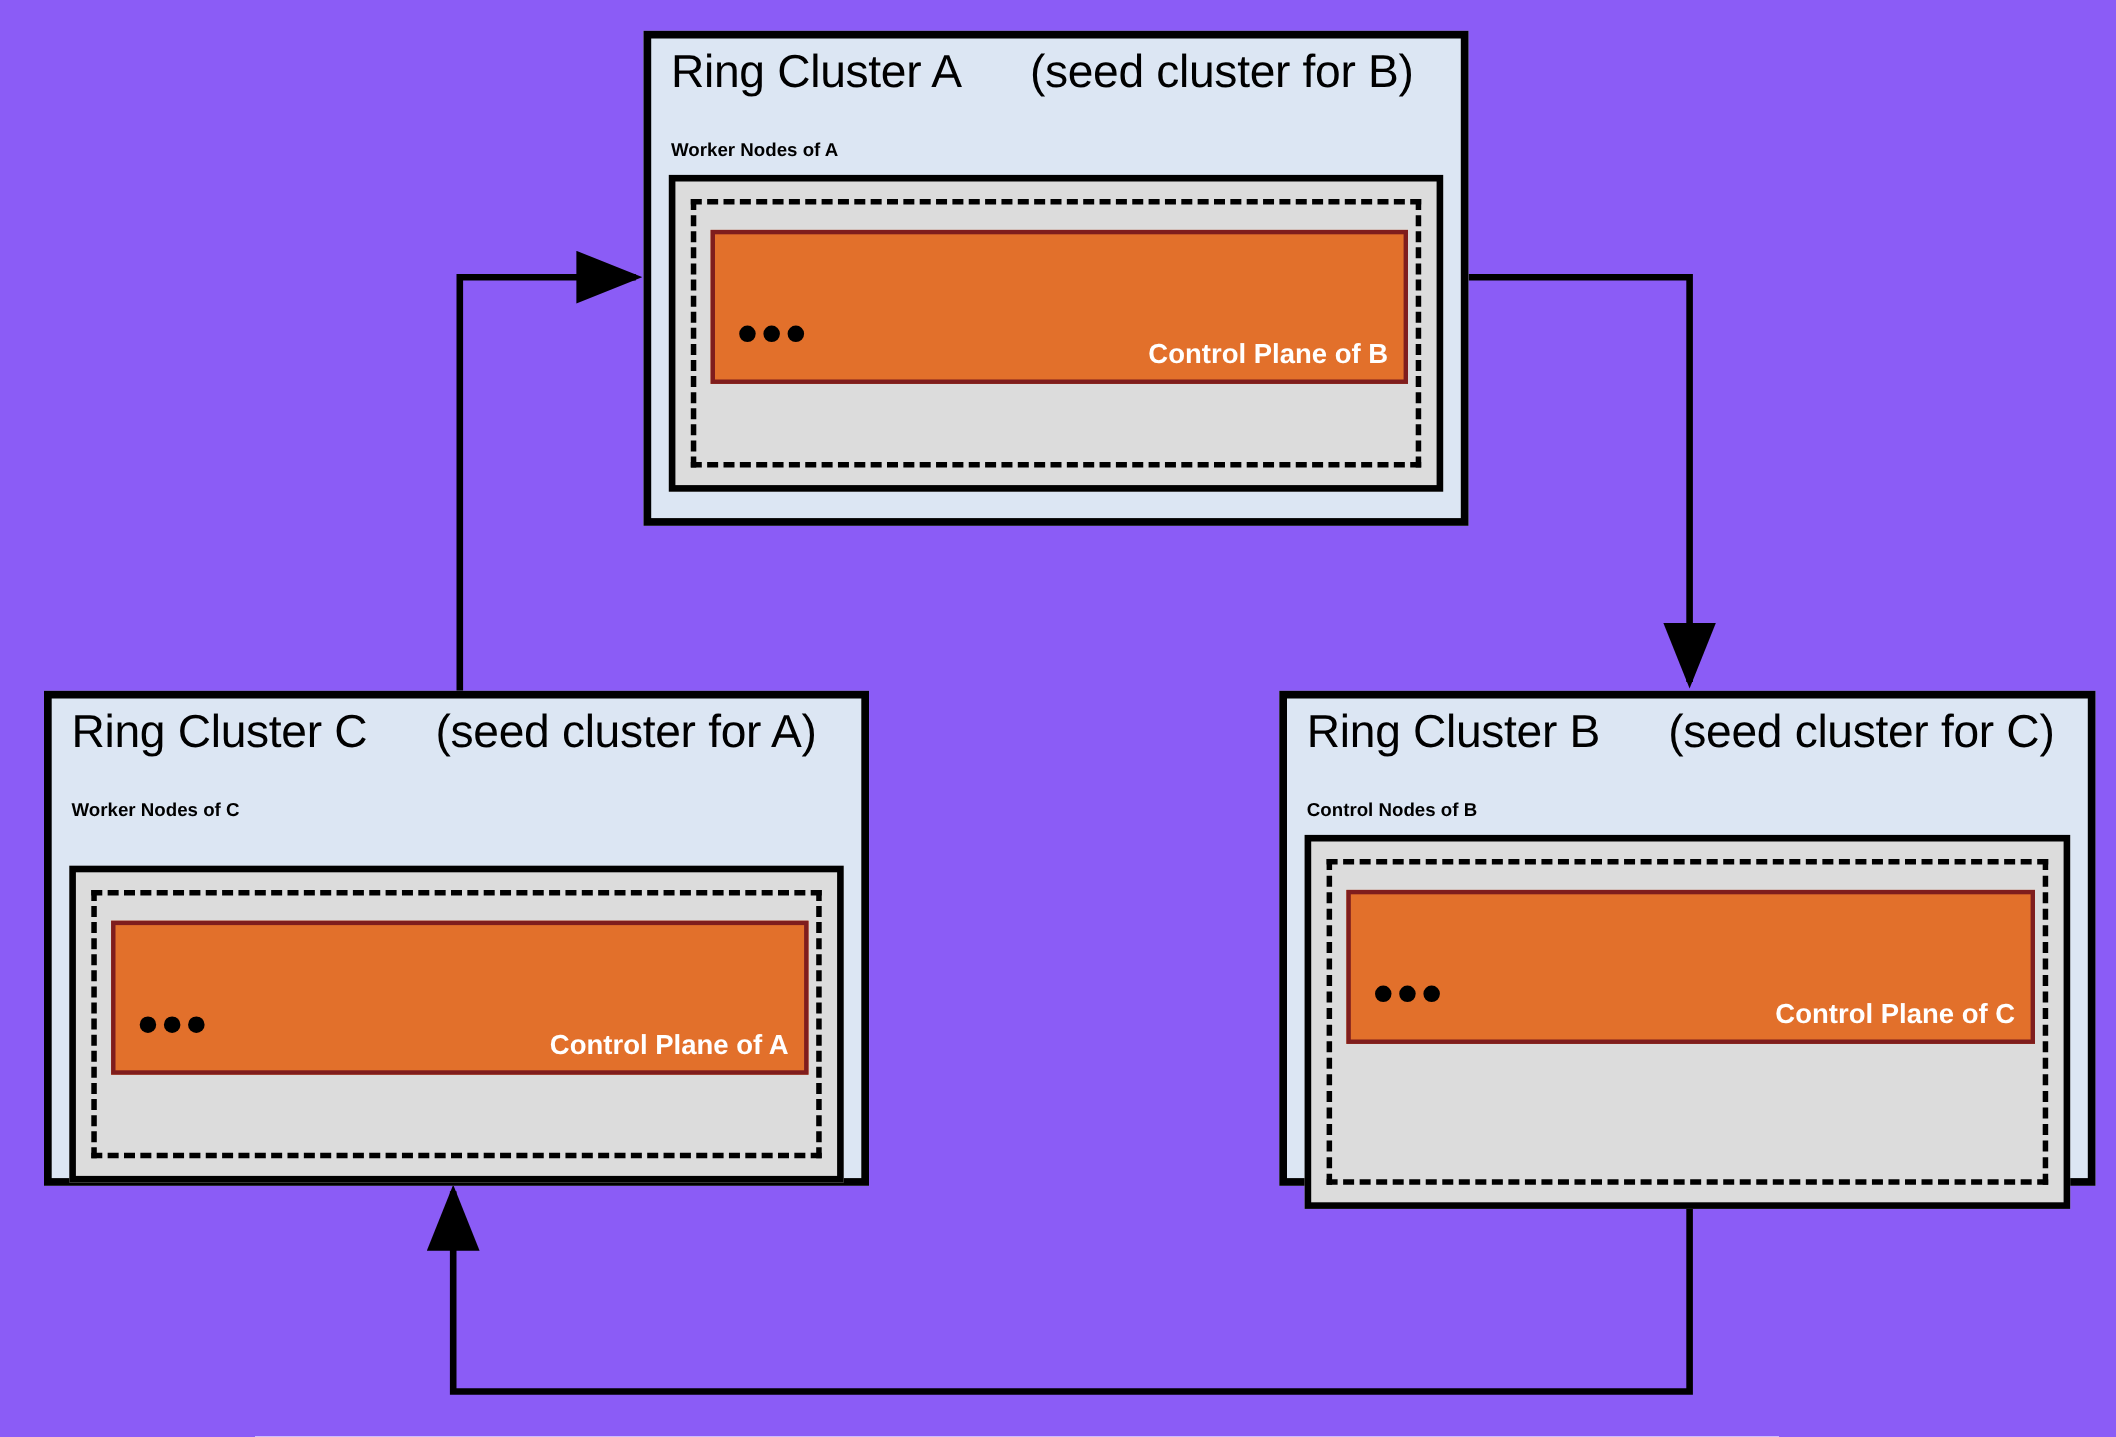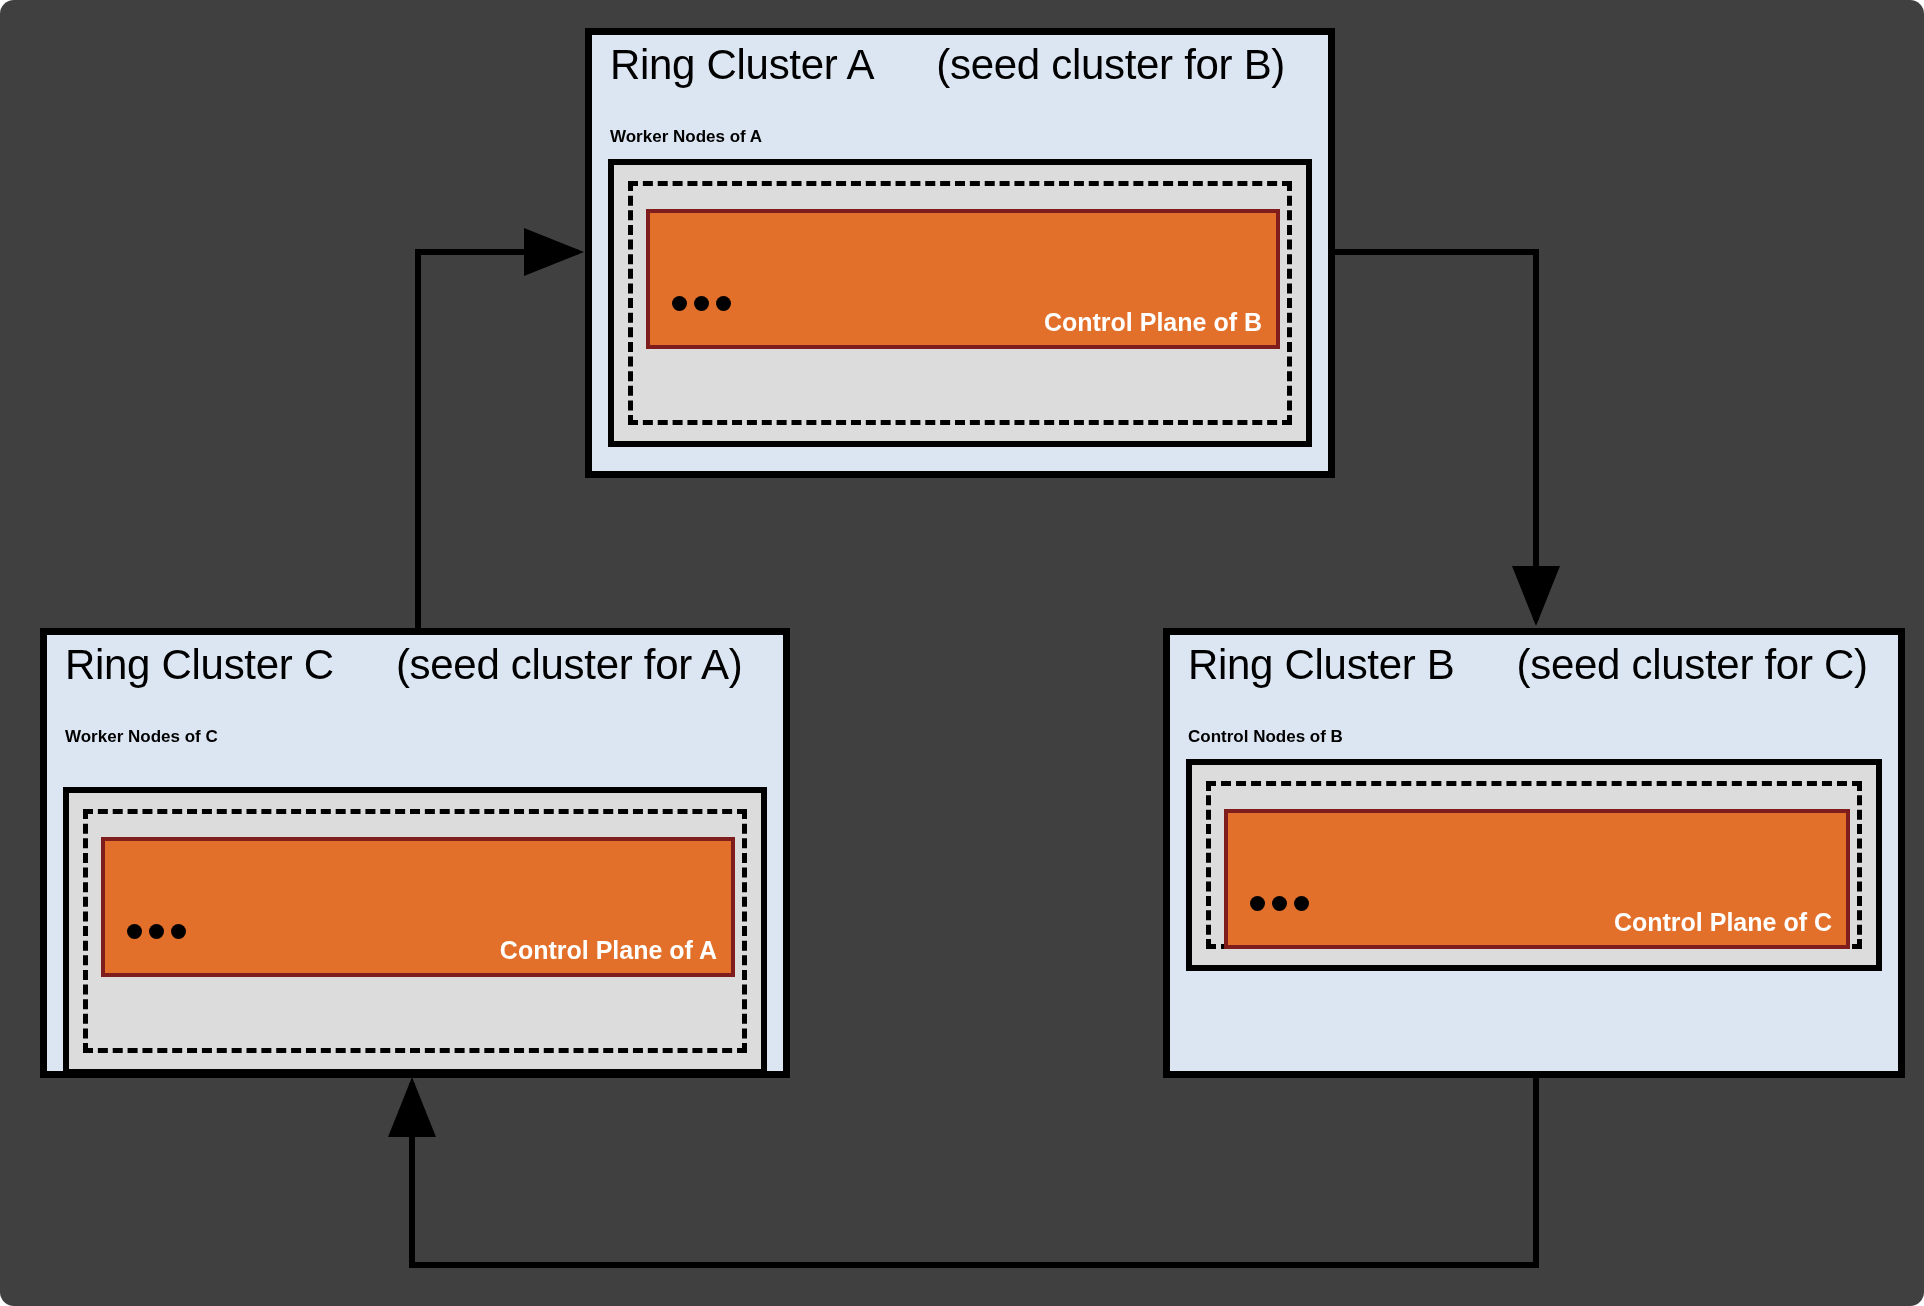--- a/index.html
+++ b/index.html
@@ -8,23 +8,22 @@
     background: #ffffff;
   }
   body {
     font-family: "Liberation Sans", sans-serif;
     -webkit-font-smoothing: antialiased;
   }
   #canvas {
     position: relative;
     width: 1924px;
     height: 1306px;
-    background: #404040;
+    background: #8b5cf6;
     overflow: hidden;
-    border-radius: 14px;
   }
 
   
   .cluster {
     position: absolute;
     background: #dce6f3;
     border: 7px solid #000000;
     box-sizing: border-box;
   }
   .cluster-title {
@@ -160,21 +159,21 @@
       </div>
     </div>
   </div>
 
   <div class="cluster" style="left:1163px; top:628px; width:742px; height:450px;text-align:center;">
     <div class="cluster-title">
       <span>Ring Cluster B</span><span class="seed">(seed cluster for C)</span>
     </div>
     <div class="worker-label" style="top:92px;">Control Nodes of B</div>
 
-    <div class="worker-box" style="left:16px; top:124px; width:696px; height:212px;">
+    <div class="worker-box" style="left:16px; top:124px; width:696px; height:340px;">
       <div class="dashed-box" style="left:14px; top:16px; right:14px; bottom:16px;"></div>
       <div class="control-plane" style="left:32px; top:44px; width:626px; height:140px;">
         <div class="dots" style="left:22px; bottom:34px;">
           <i></i>
             <i></i>
             <i></i>
         </div>
         <div class="cp-label">Control Plane of C</div>
       </div>
     </div>

